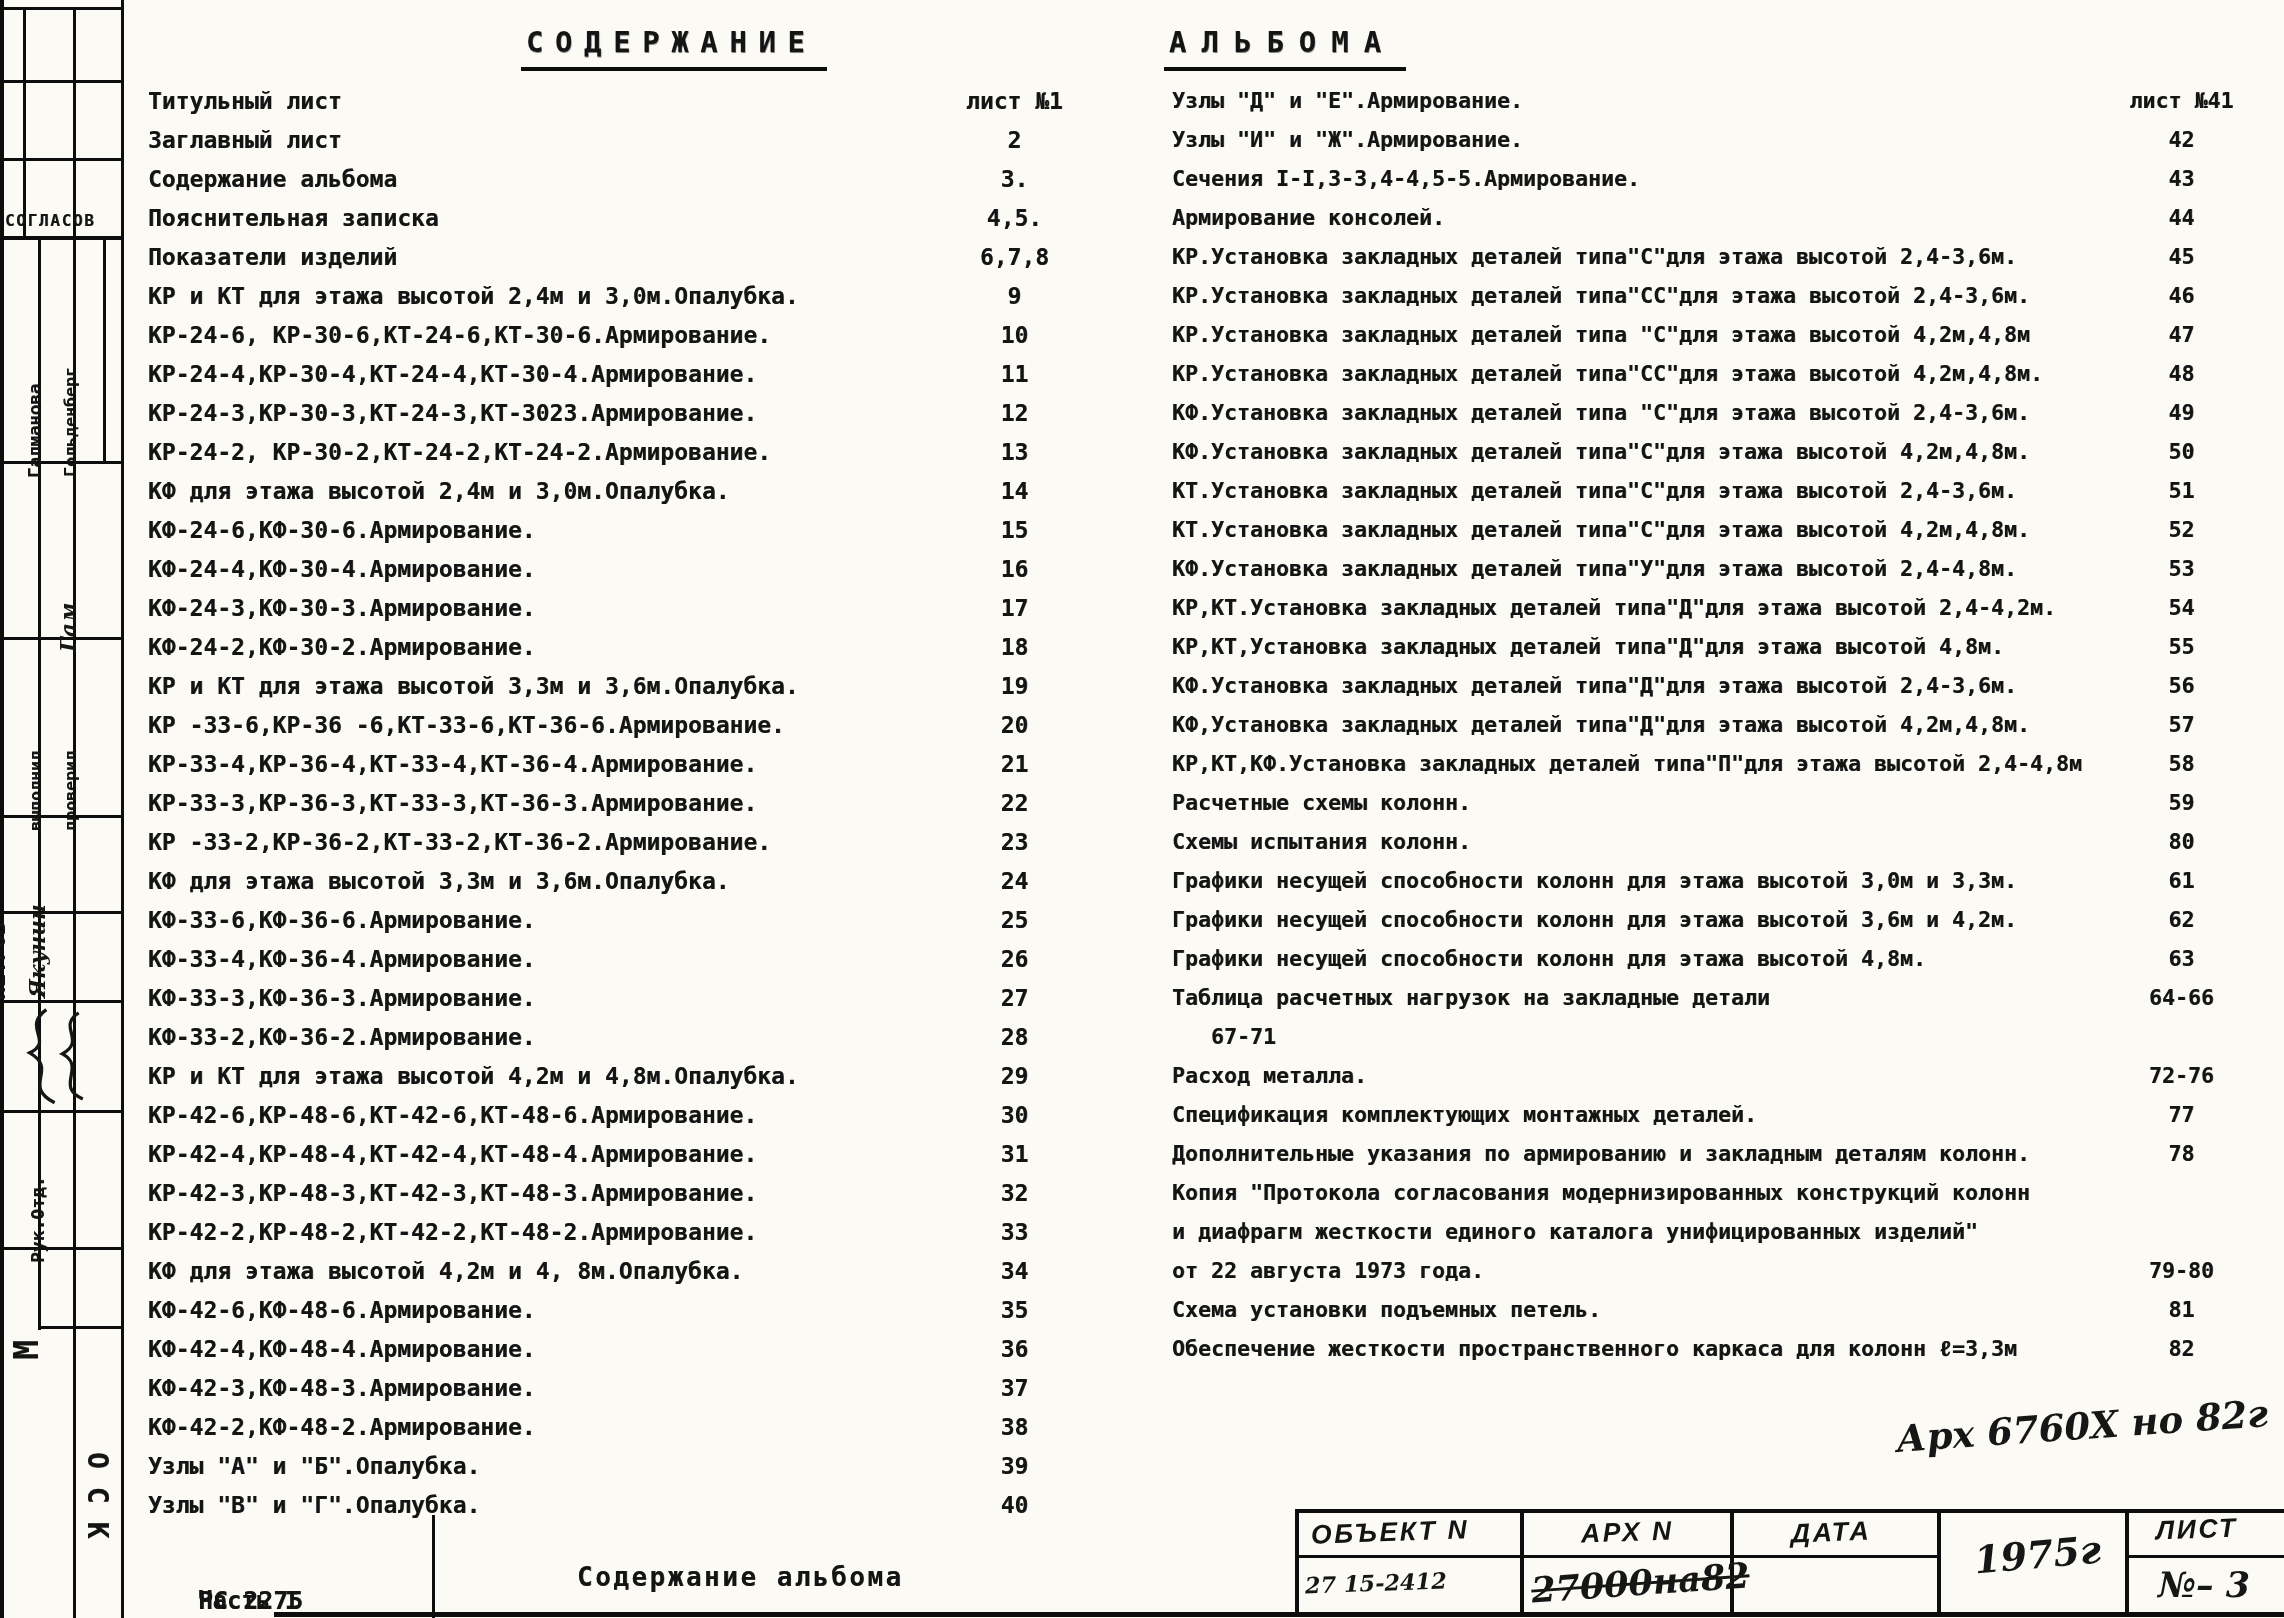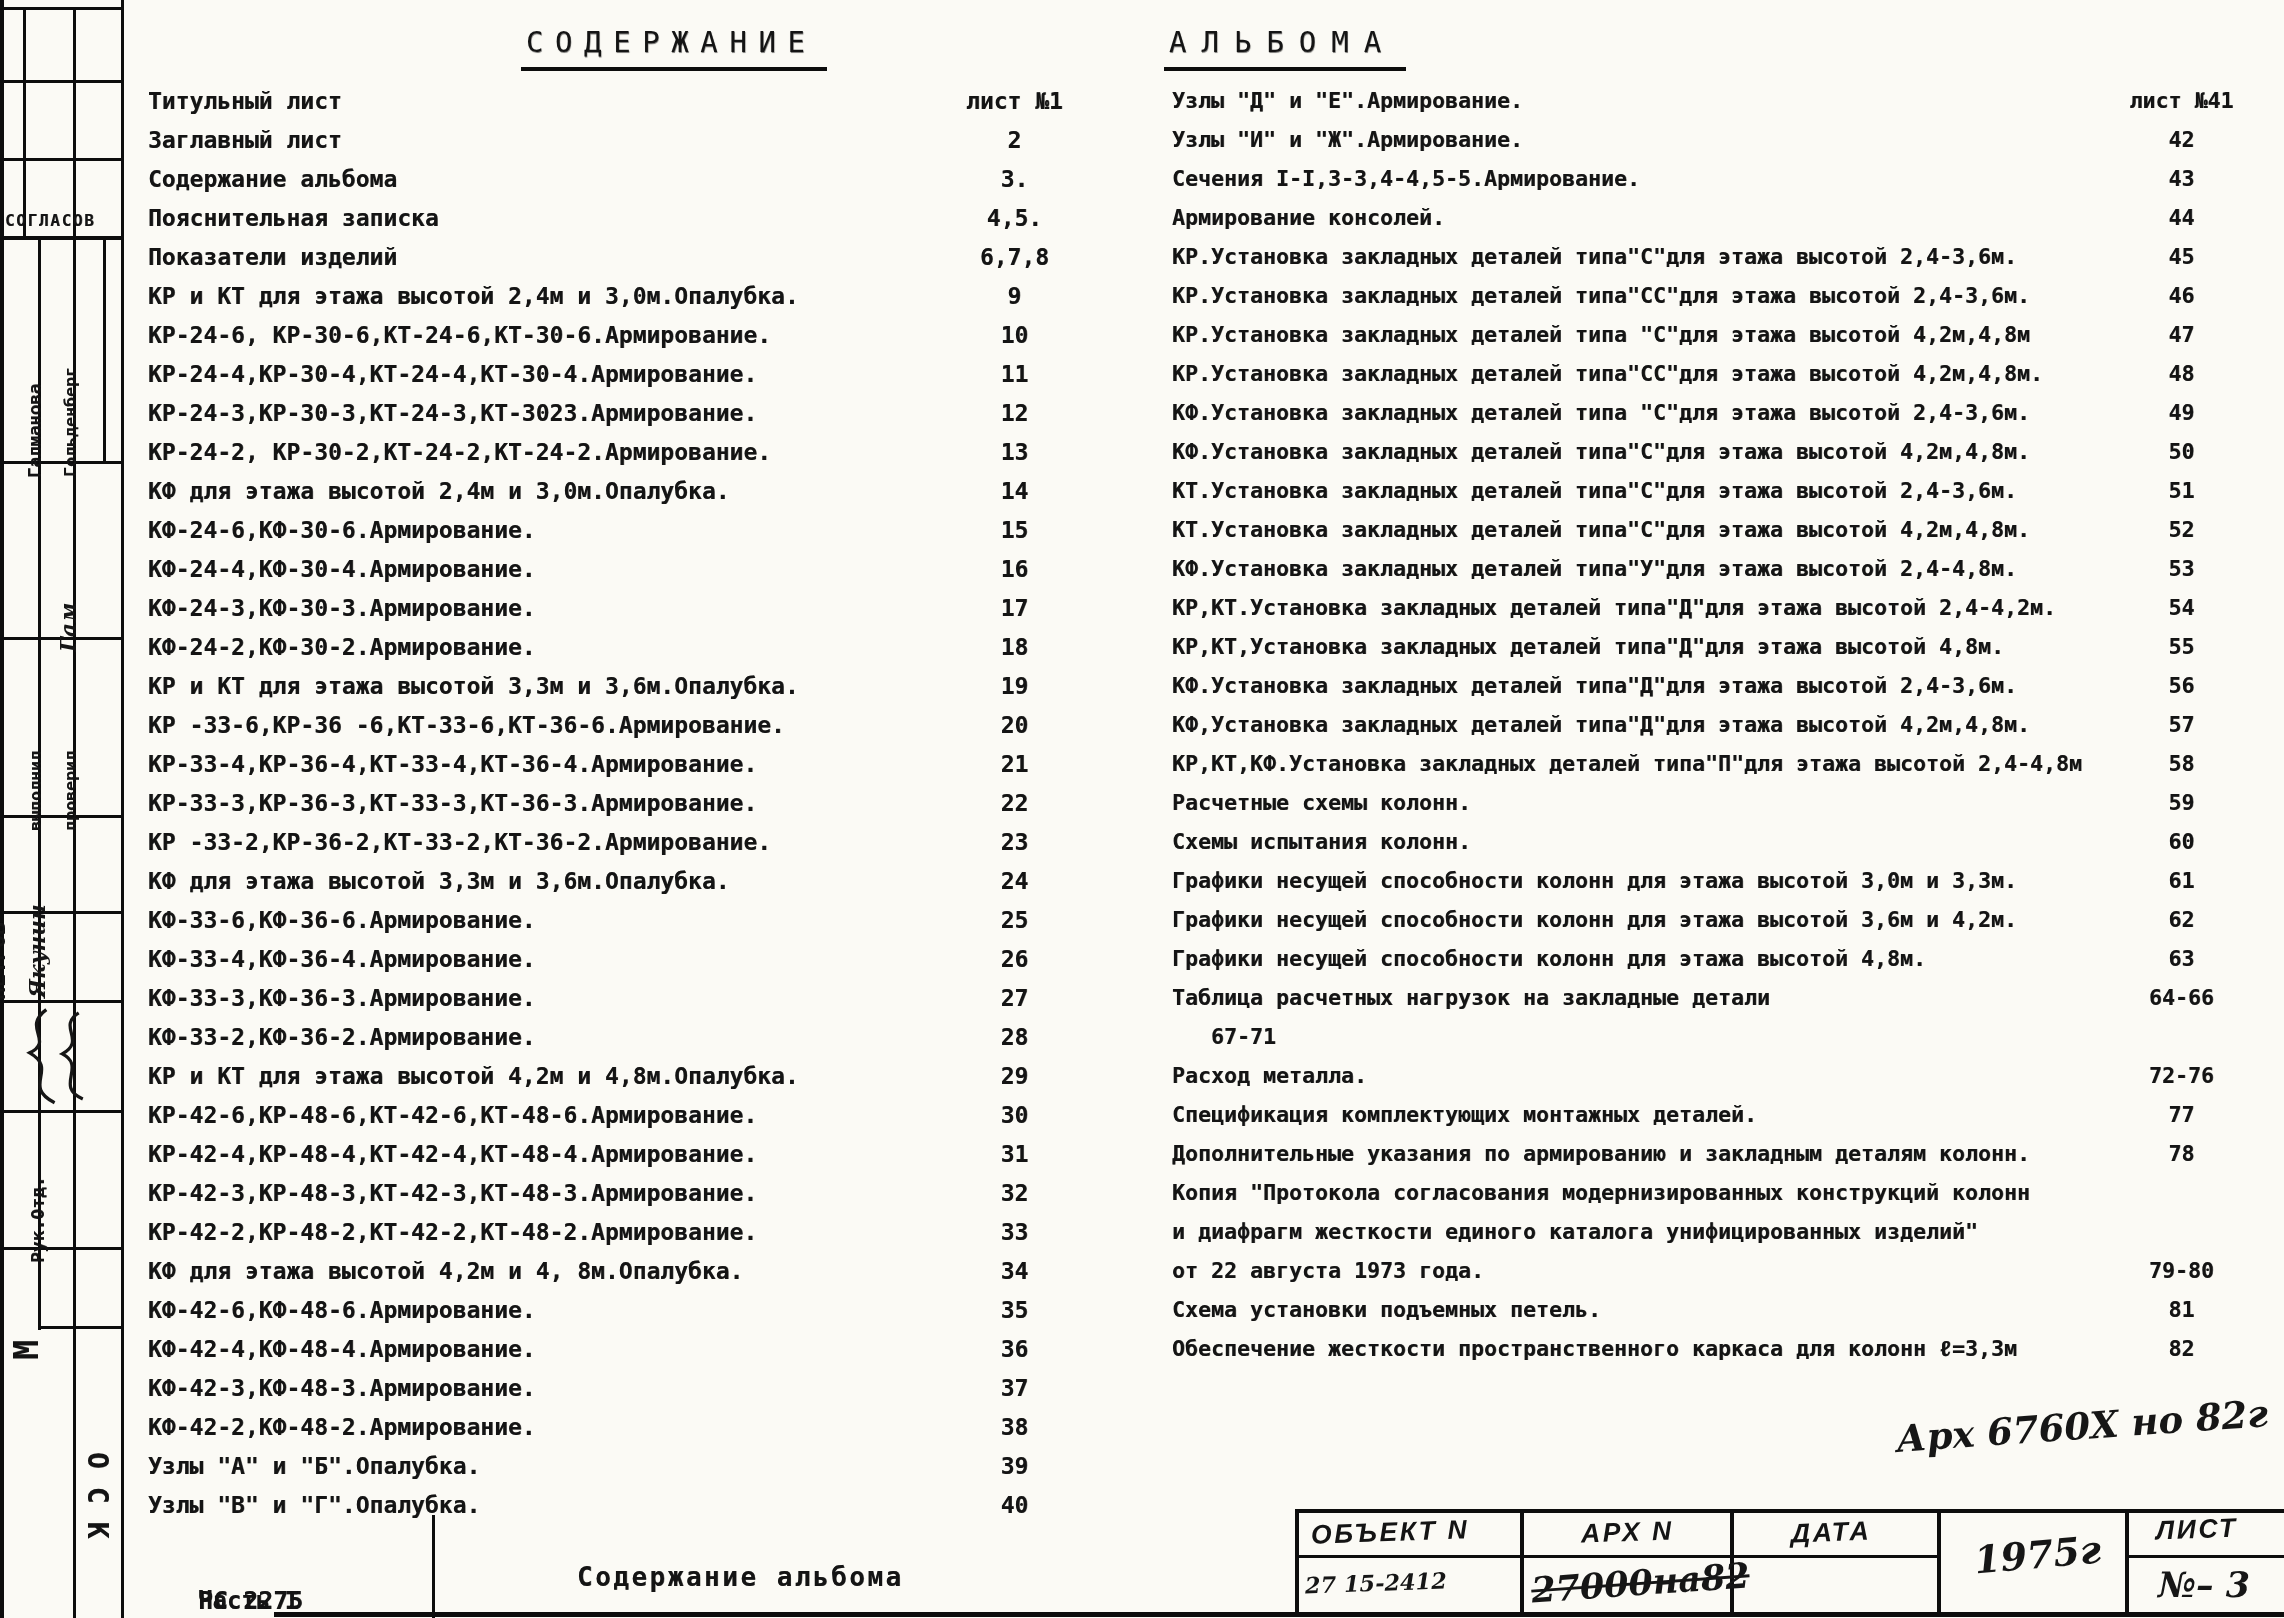--- a/index.html
+++ b/index.html
@@ -5,21 +5,21 @@
   html,body{margin:0;padding:0}
   body{
     position:relative;width:2284px;height:1618px;
     background:#fbfaf5;color:#141414;overflow:hidden;
     font-family:"DejaVu Sans Mono","Liberation Mono",monospace;
   }
   .tw{font-weight:700;text-shadow:0.4px 0.4px 0.6px rgba(10,10,10,.55)}
   .hline,.vline{position:absolute;background:#0d0d0d}
   .abs{position:absolute;white-space:nowrap}
   .rot{position:absolute;transform-origin:0 100%;transform:rotate(-90deg);white-space:nowrap}
-  .title{position:absolute;font-size:29px;font-weight:400;letter-spacing:11.6px;
+  .title{position:absolute;font-size:29px;font-weight:700;letter-spacing:11.6px;
          border-bottom:4.1px solid #0d0d0d;padding:0 10px 7.5px 5px;text-shadow:0.5px 0.5px 0.7px rgba(0,0,0,.5)}
   .list{position:absolute}
   .row{display:flex;white-space:nowrap;align-items:flex-start}
   .row .t{flex:1;overflow:visible}
   .row .n{text-align:center;flex-shrink:0}
   #left-list{left:148px;top:88px;width:936px;font-size:23px}
   #left-list .row{height:39px}
   #left-list .n{width:139px}
   #right-list{left:1172px;top:88px;width:1081px;font-size:21.6px}
   #right-list .row{height:39px}
@@ -259,21 +259,21 @@
     <div class="row">
       <span class="t">КР,КТ,КФ.Установка закладных деталей типа"П"для этажа высотой 2,4-4,8м</span>
       <span class="n">58</span>
     </div>
     <div class="row">
       <span class="t">Расчетные схемы колонн.</span>
       <span class="n">59</span>
     </div>
     <div class="row">
       <span class="t">Схемы испытания колонн.</span>
-      <span class="n">60</span>
+      <span class="n">80</span>
     </div>
     <div class="row">
       <span class="t">Графики несущей способности колонн для этажа высотой 3,0м и 3,3м.</span>
       <span class="n">61</span>
     </div>
     <div class="row">
       <span class="t">Графики несущей способности колонн для этажа высотой 3,6м и 4,2м.</span>
       <span class="n">62</span>
     </div>
     <div class="row">

